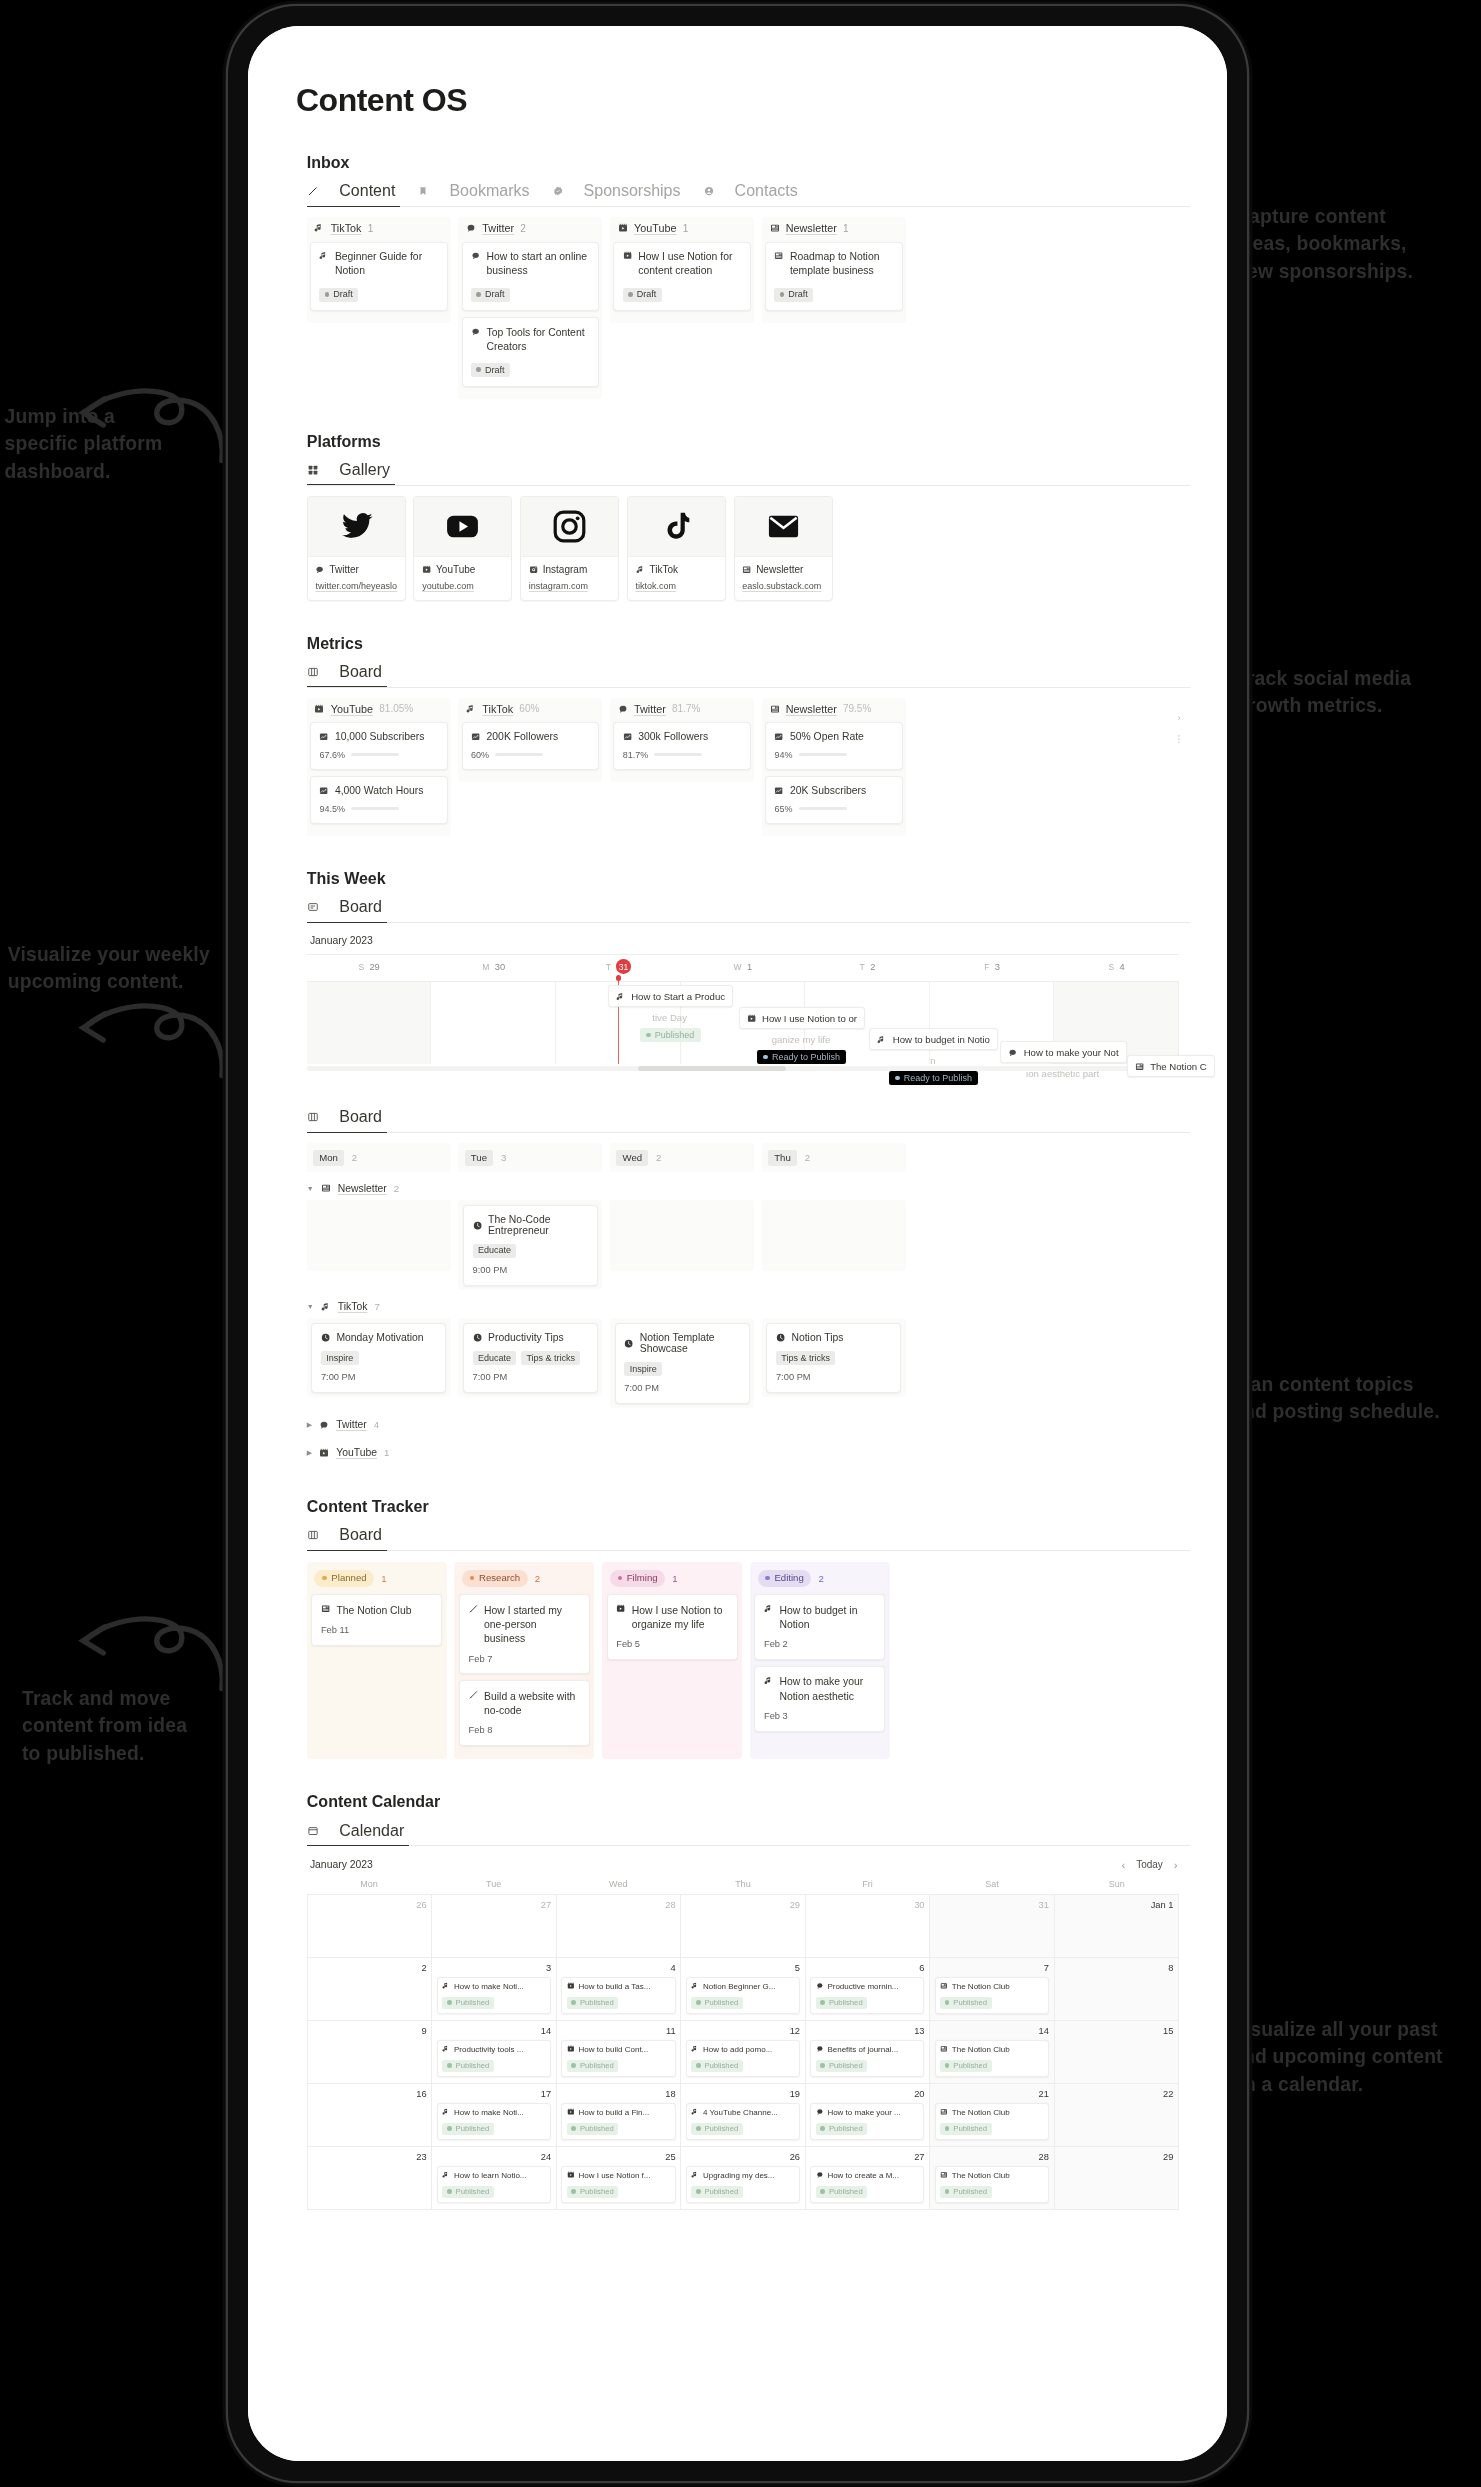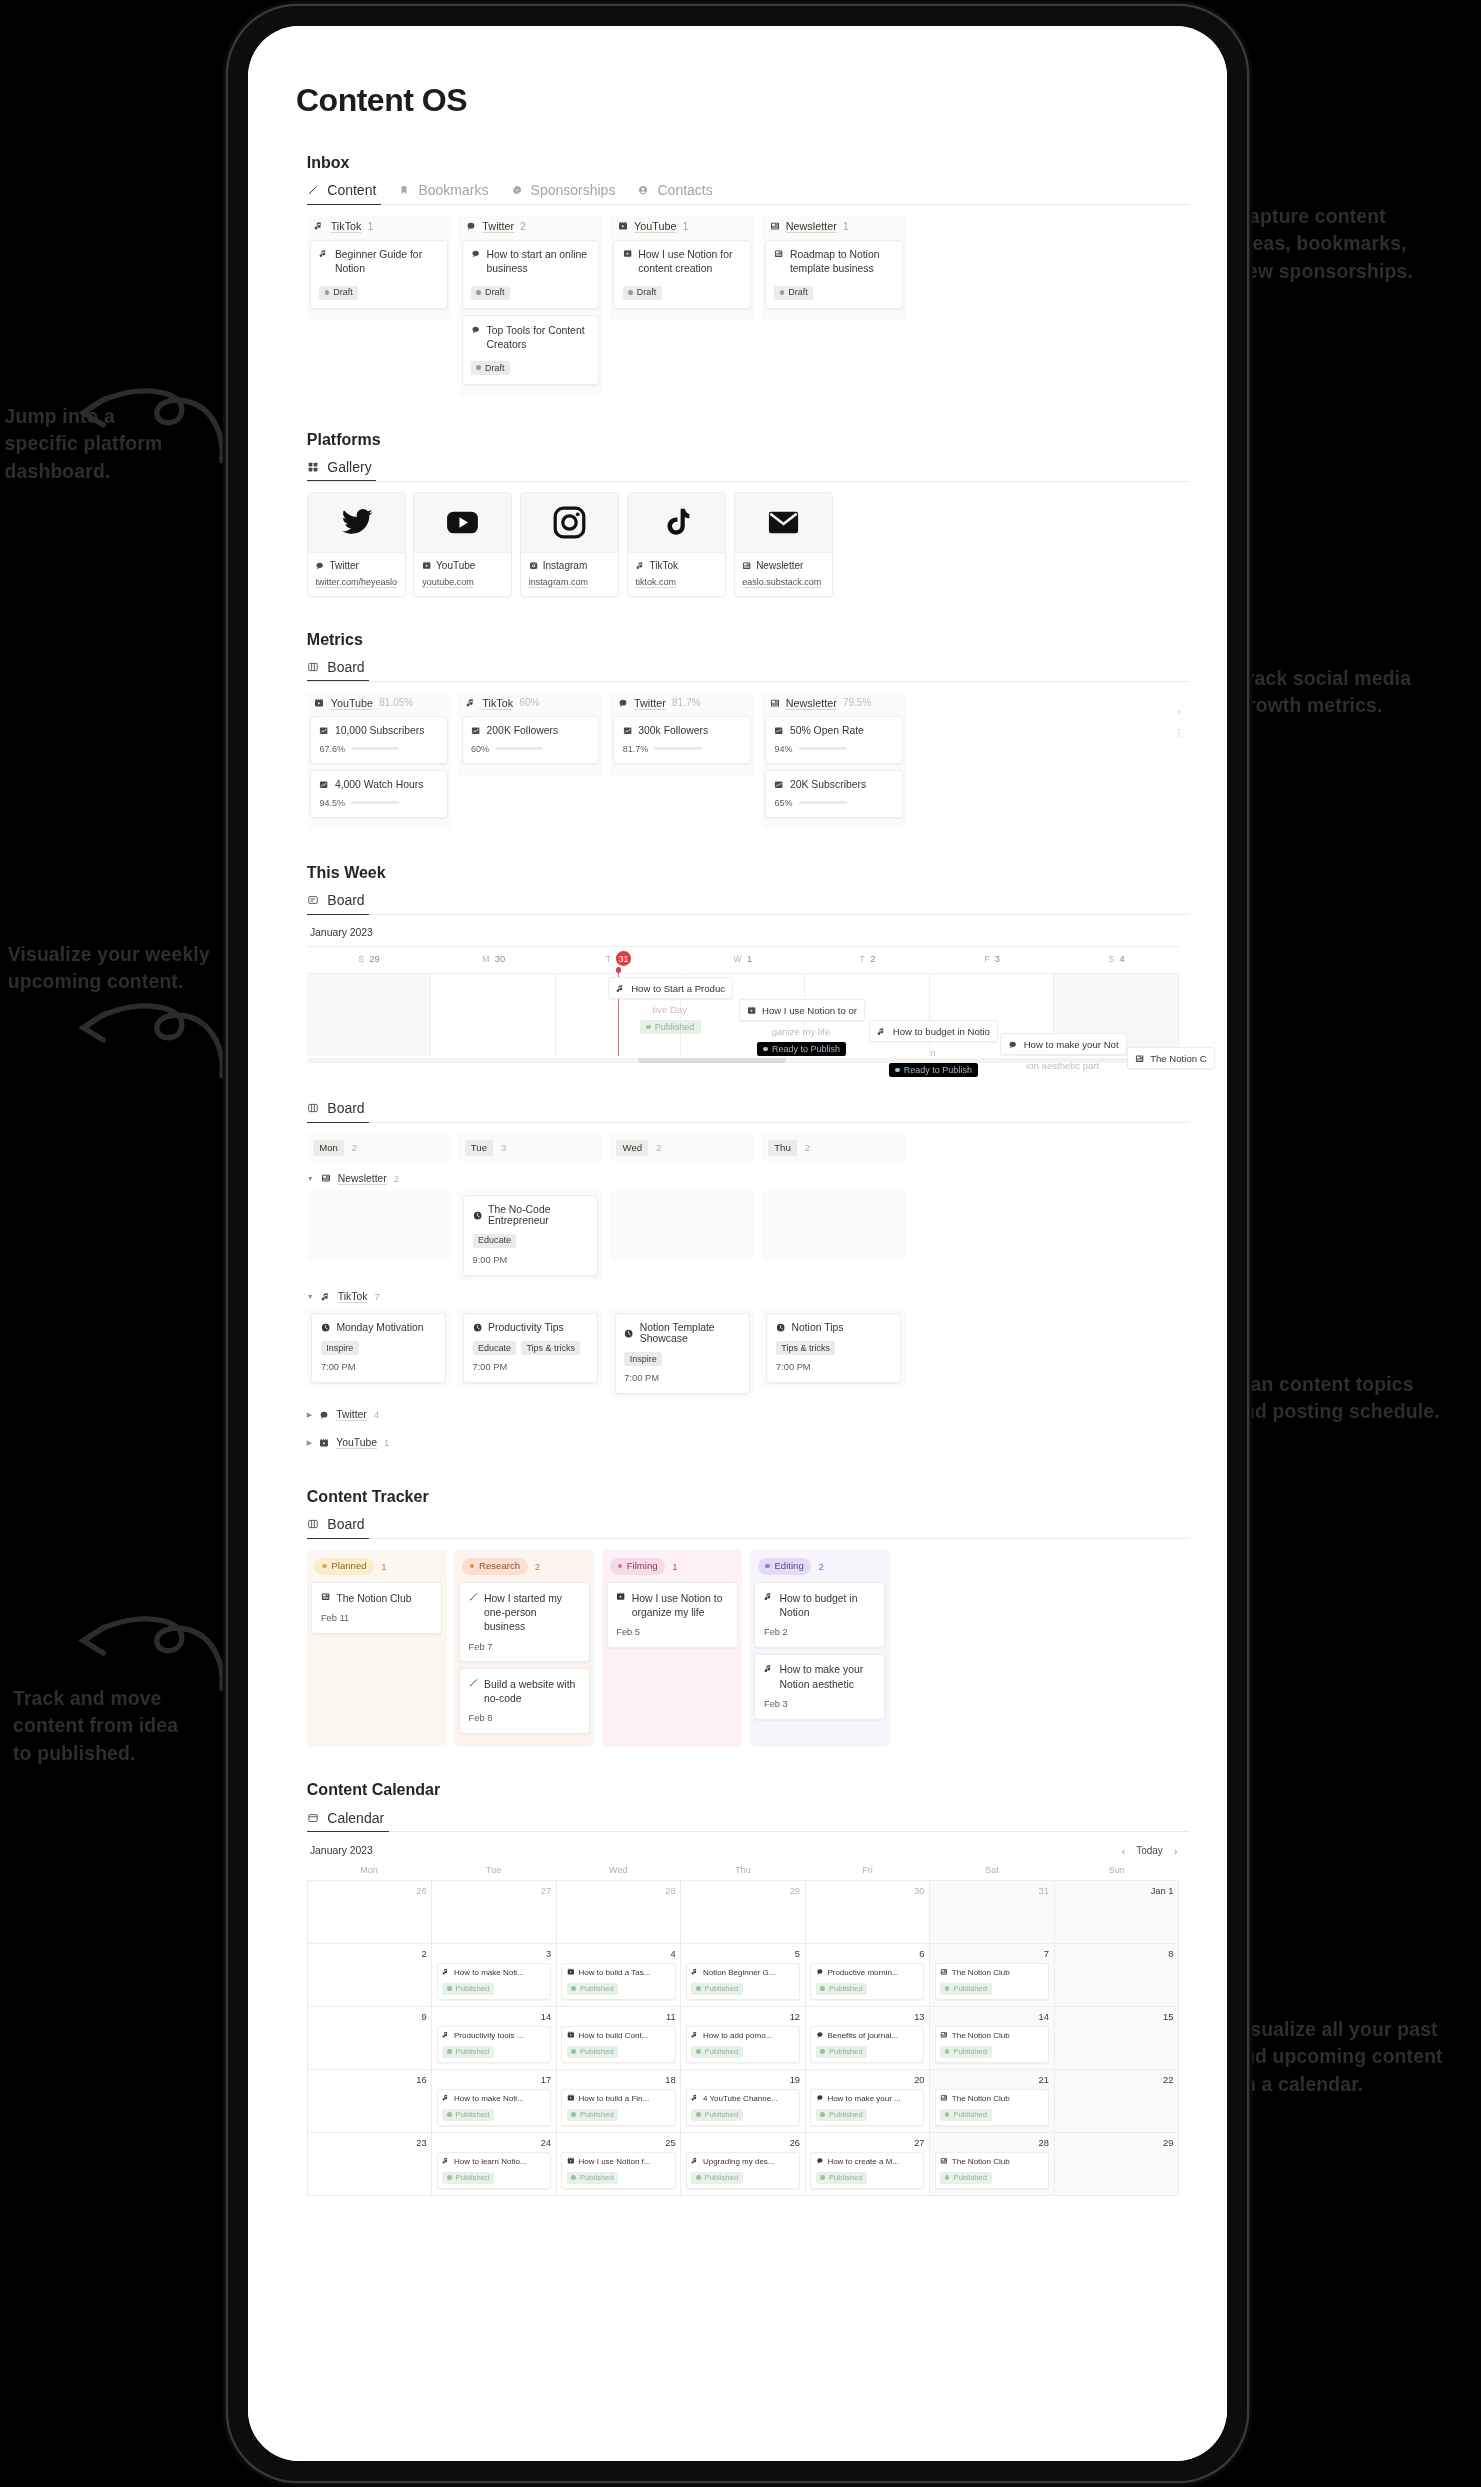--- a/index.html
+++ b/index.html
@@ -55,22 +55,22 @@
   .sec-title {
     font-size: 16px; font-weight: 600; color: #252523;
     margin: 0 0 7px 10.8px;
   }
   .viewbar { margin: 0 0 0 10.8px; position: relative; }
   .viewbar:after {
     content: ""; position: absolute; left: 0; right: -10.8px; bottom: 0;
     height: 0.8px; background: #e9e9e7;
   }
   .viewtab {
-    display: inline-flex; align-items: center; gap: 9px;
-    font-size: 14px; color: #37352f; padding: 3.1px 4.6px 5.4px 1.5px;
+    display: inline-flex; align-items: center; gap: 21px;
+    font-size: 16px; color: #37352f; padding: 3.1px 4.6px 5.4px 1.5px;
     border-bottom: 1.5px solid #37352f; position: relative; z-index: 2;
   }
   .ico { display:inline-flex; align-items:center; justify-content:center; flex: none; }
   .ico svg { display: block; }
 
   .section { margin-bottom: 34px; }
 
   
   .board { display: flex; gap: 7.7px; padding: 10.8px 0 0 10.8px; }
   .bcol { width: 144px; flex: none; }
@@ -219,21 +219,21 @@
 new sponsorships.</div>
 <div class="anno" style="left:4.6px; top:403px; width:201px;">Jump into a
 specific platform
 dashboard.</div>
 <div class="anno" style="left:1236px; top:665px; width:232px;">Track social media
 growth metrics.</div>
 <div class="anno" style="left:7.7px; top:941px; width:232px;">Visualize your weekly
 upcoming content.</div>
 <div class="anno" style="left:1232px; top:1371px; width:239px;">Plan content topics
 and posting schedule.</div>
-<div class="anno" style="left:13px; top:1685px; width:216px;">Track and move
+<div class="anno" style="left:22px; top:1685px; width:216px;">Track and move
 content from idea
 to published.</div>
 <div class="anno" style="left:1232px; top:2016px; width:247px;">Visualize all your past
 and upcoming content
 on a calendar.</div>
 
 <div class="arrow" style="left:1111px;top:153px;">
   <svg width="147" height="85" viewBox="0 0 190 110" fill="none" stroke="#2c2c2c" stroke-width="7" stroke-linecap="round">
     <path d="M8 20 C40 -2 86 2 92 26 C97 47 70 54 64 38 C58 22 86 10 120 20 C146 28 158 48 164 70"></path>
     <path d="M146 52 L166 76 L178 50"></path>

